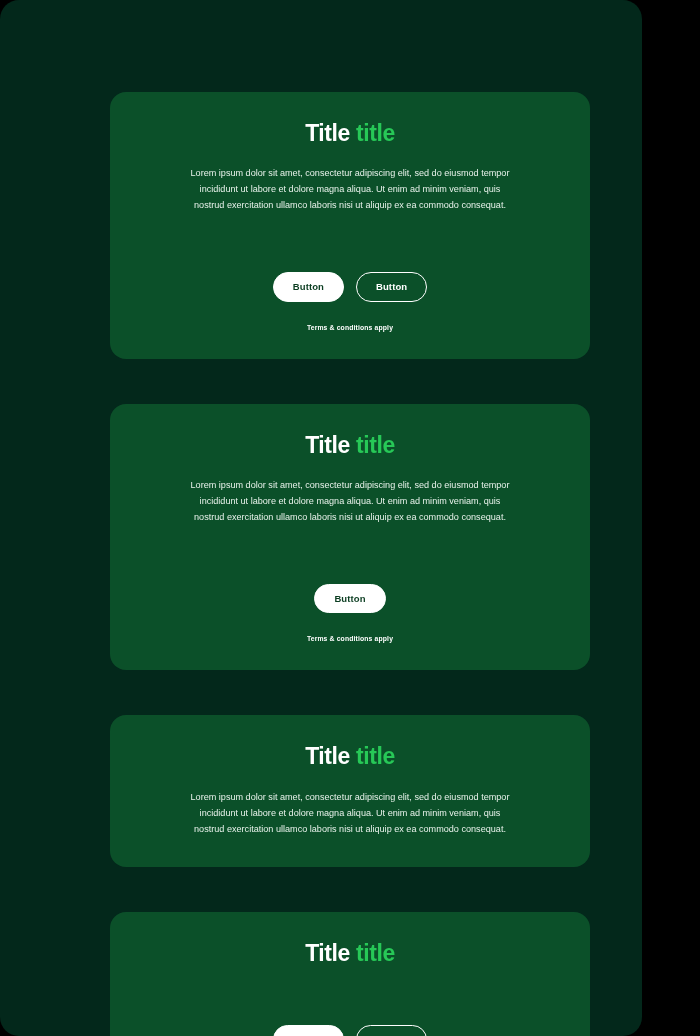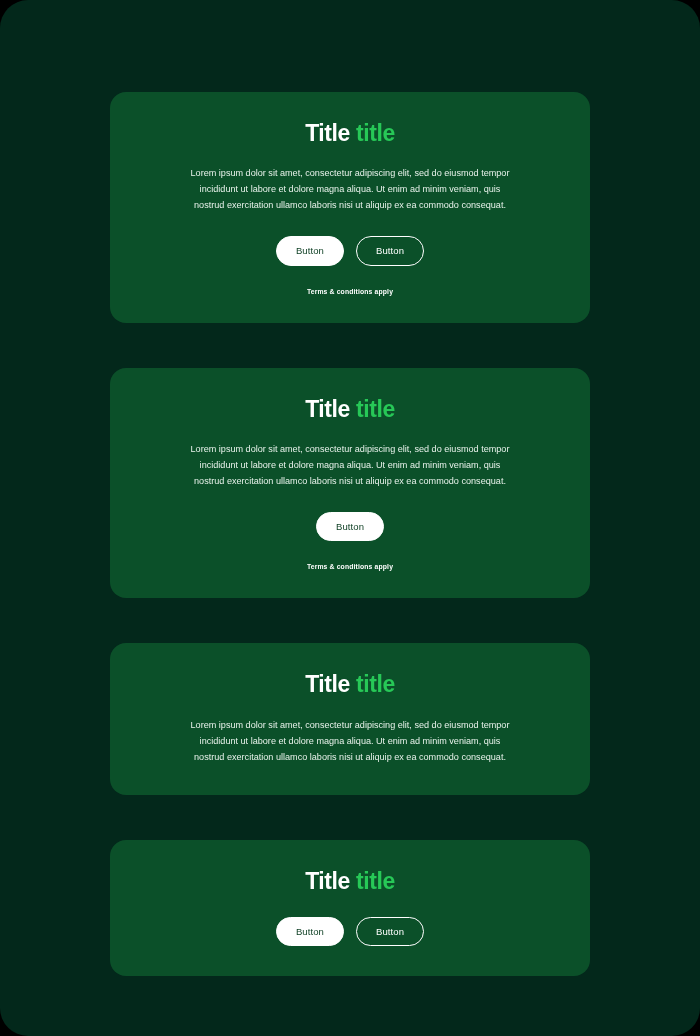--- a/index.html
+++ b/index.html
@@ -7,24 +7,24 @@
   html, body {
     width: 700px;
     height: 1036px;
     background: #000000;
     font-family: "Liberation Sans", sans-serif;
     overflow: hidden;
   }
 
   #page-frame {
     position: relative;
-    width: 700px;
+    width: 642px;
     height: 1036px;
     background: #03281B;
-    border-radius: 28px;
+    border-radius: 19px;
     overflow: hidden;
     padding: 92px 110px 0 110px;
   }
 
   .card {
     width: 480px;
     background: #0B5029;
     border-radius: 16px;
     padding: 28px 24px;
     text-align: center;
@@ -64,27 +64,28 @@
     display: flex;
     flex-direction: row;
     gap: 12px;
     justify-content: center;
     align-items: center;
   }
 
   .btn {
     font-family: "Liberation Sans", sans-serif;
     font-size: 9.5px;
-    font-weight: normal;
+    font-weight: bold;
     letter-spacing: 0.1px;
     border-radius: 999px;
     padding: 9px 19px;
     cursor: pointer;
     line-height: 1;
     white-space: nowrap;
+    margin-top: 36px;
   }
 
   .btn-primary {
     background: #FFFFFF;
     color: #0B3D21;
     border: 1px solid #FFFFFF;
   }
 
   .btn-secondary {
     background: transparent;

